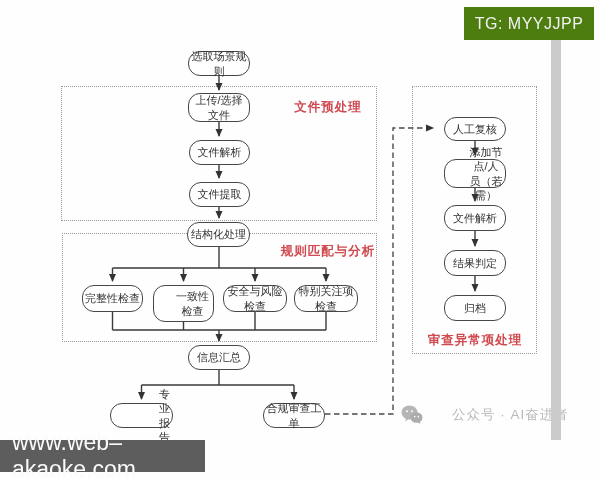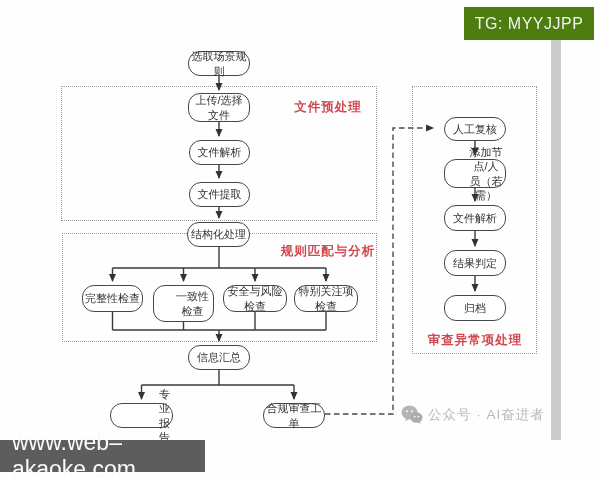--- a/index.html
+++ b/index.html
@@ -31,21 +31,21 @@
     display:flex;align-items:center;justify-content:center;letter-spacing:0.5px;
   }
   .gray-bar{position:absolute;left:551px;top:40px;width:10px;height:400px;background:#cbcbcb;z-index:4;}
   .site-badge{
     position:absolute;left:0;top:440px;width:205px;height:32px;z-index:5;
     background:#5d5d5d;color:#fafafa;font-size:23px;
     display:flex;align-items:center;padding-left:12px;box-sizing:border-box;
   }
   .watermark{
     position:absolute;left:401px;top:405px;z-index:3;display:flex;align-items:center;
-    color:#b9b9b9;font-size:13.5px;letter-spacing:1px;
+    color:#b9b9b9;font-size:13.5px;letter-spacing:1px;gap:24px;
   }
   .watermark .wicon{margin-right:5px;display:inline-flex;}
 </style>
 </head>
 <body>
 
 <div id="canvas">
 
   <div class="group-box" style="left:61px;top:86px;width:314px;height:133px;"></div>
   <div class="group-box" style="left:62px;top:233px;width:313px;height:107px;"></div>

